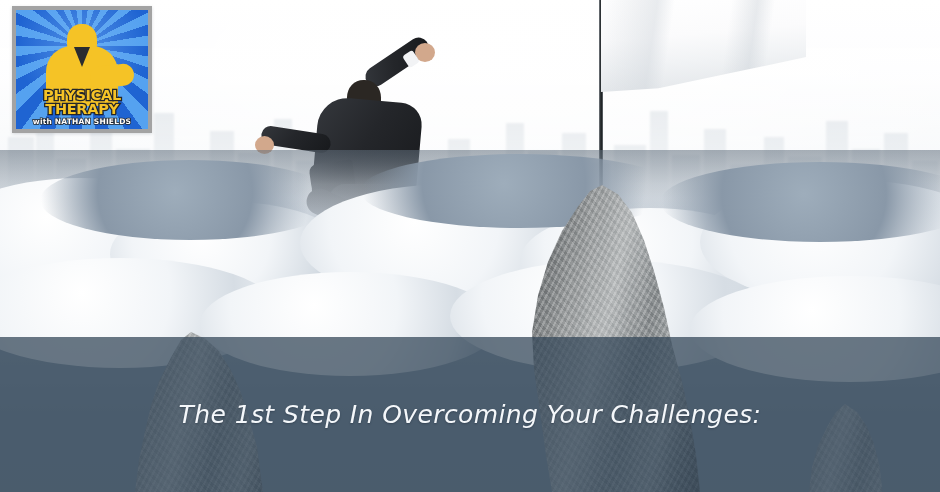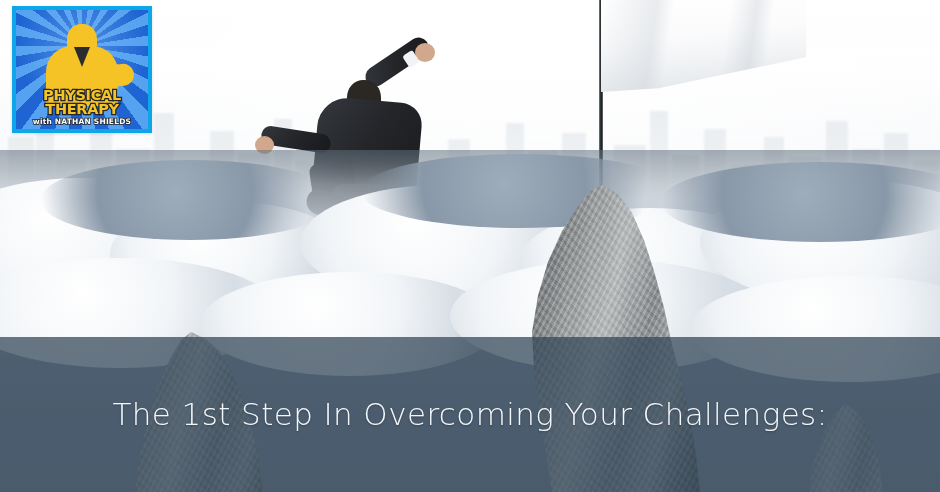--- a/index.html
+++ b/index.html
@@ -151,31 +151,32 @@
   .band-title{
     position:absolute;left:0;top:337px;width:100%;height:155px;
     display:flex;flex-direction:column;align-items:center;justify-content:center;
     gap:2px;
     pointer-events:none;
   }
   .tline{
     color:#f4f7fa;
     font-family:"DejaVu Sans","Liberation Sans",sans-serif;
     font-weight:300;
-    font-size:31px;
+    font-size:25px;
     letter-spacing:.4px;
     line-height:1.34;
     white-space:nowrap;
     text-shadow:0 1px 2px rgba(20,30,42,.35);
+    font-style:italic;
   }
 
   
   .logo{
     position:absolute;left:12px;top:6px;width:140px;height:127px;
-    background:#0ea5e9;
+    background:#a3a3a3;
     padding:4px;
     box-sizing:border-box;
     box-shadow:0 1px 3px rgba(90,100,115,.22);
   }
   .logo-inner{
     position:relative;width:100%;height:100%;overflow:hidden;
     background:#2f7fe0;
   }
   .rays{
     position:absolute;left:50%;top:30%;width:320px;height:320px;

